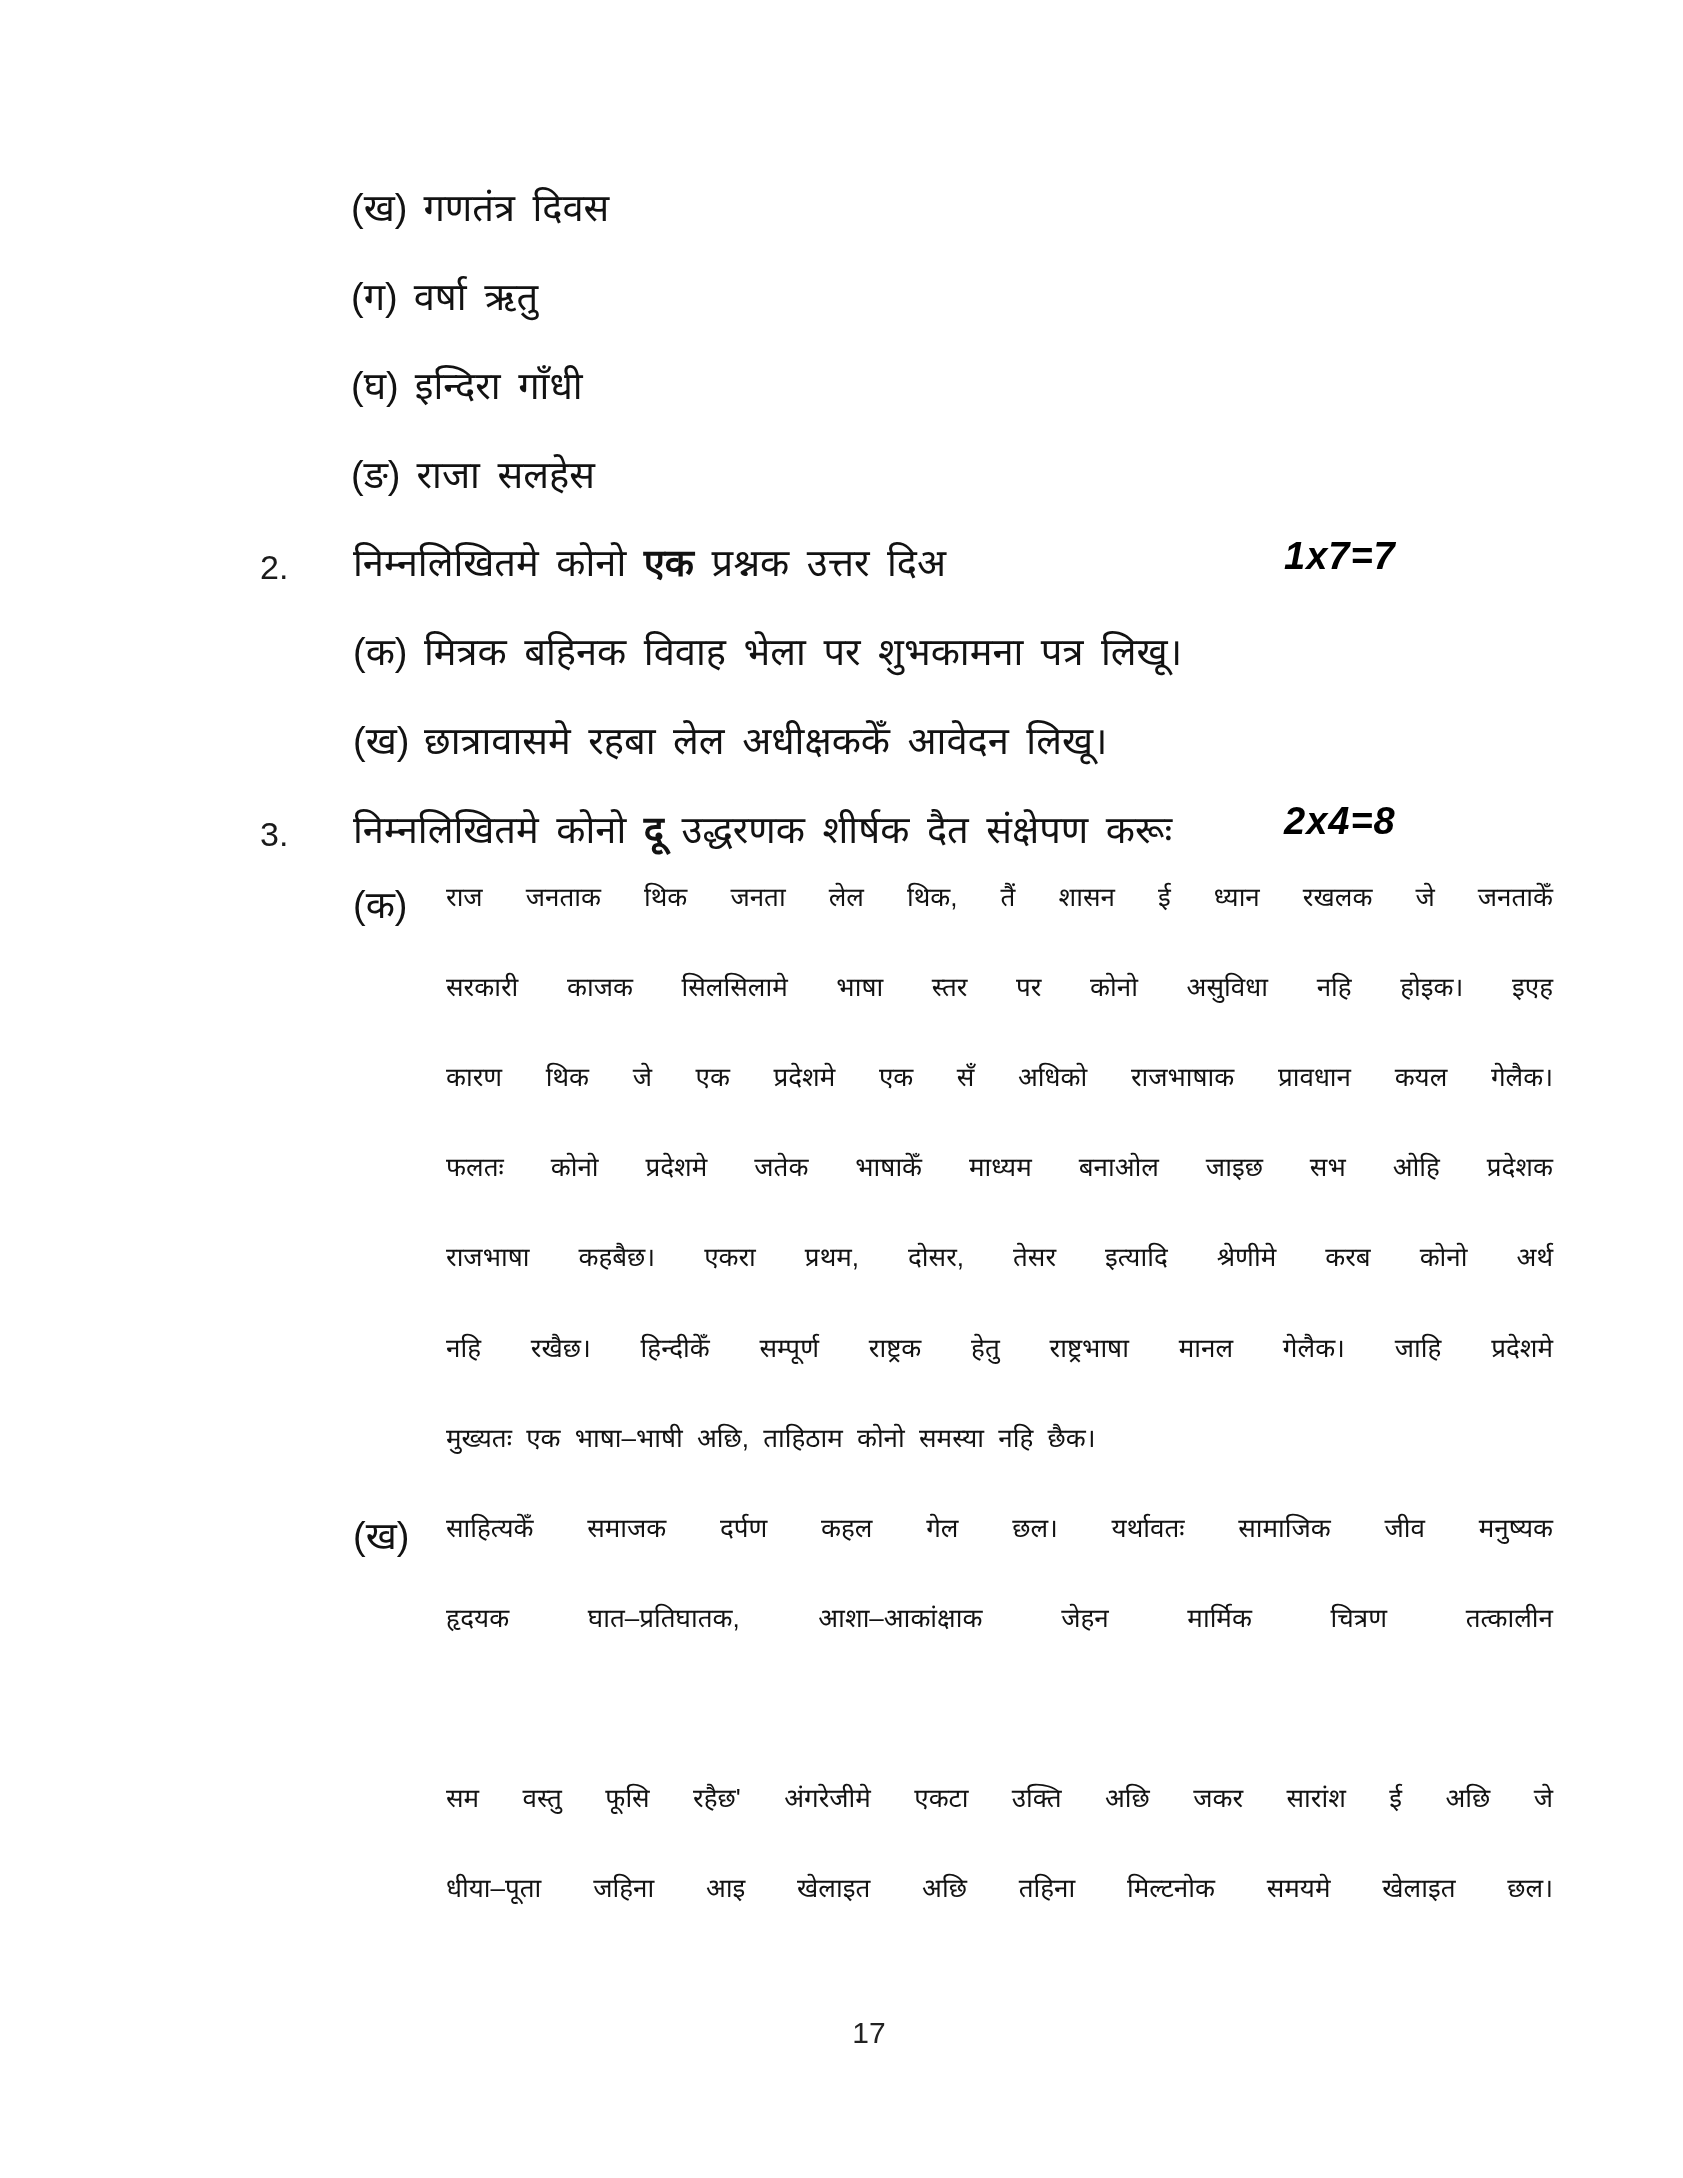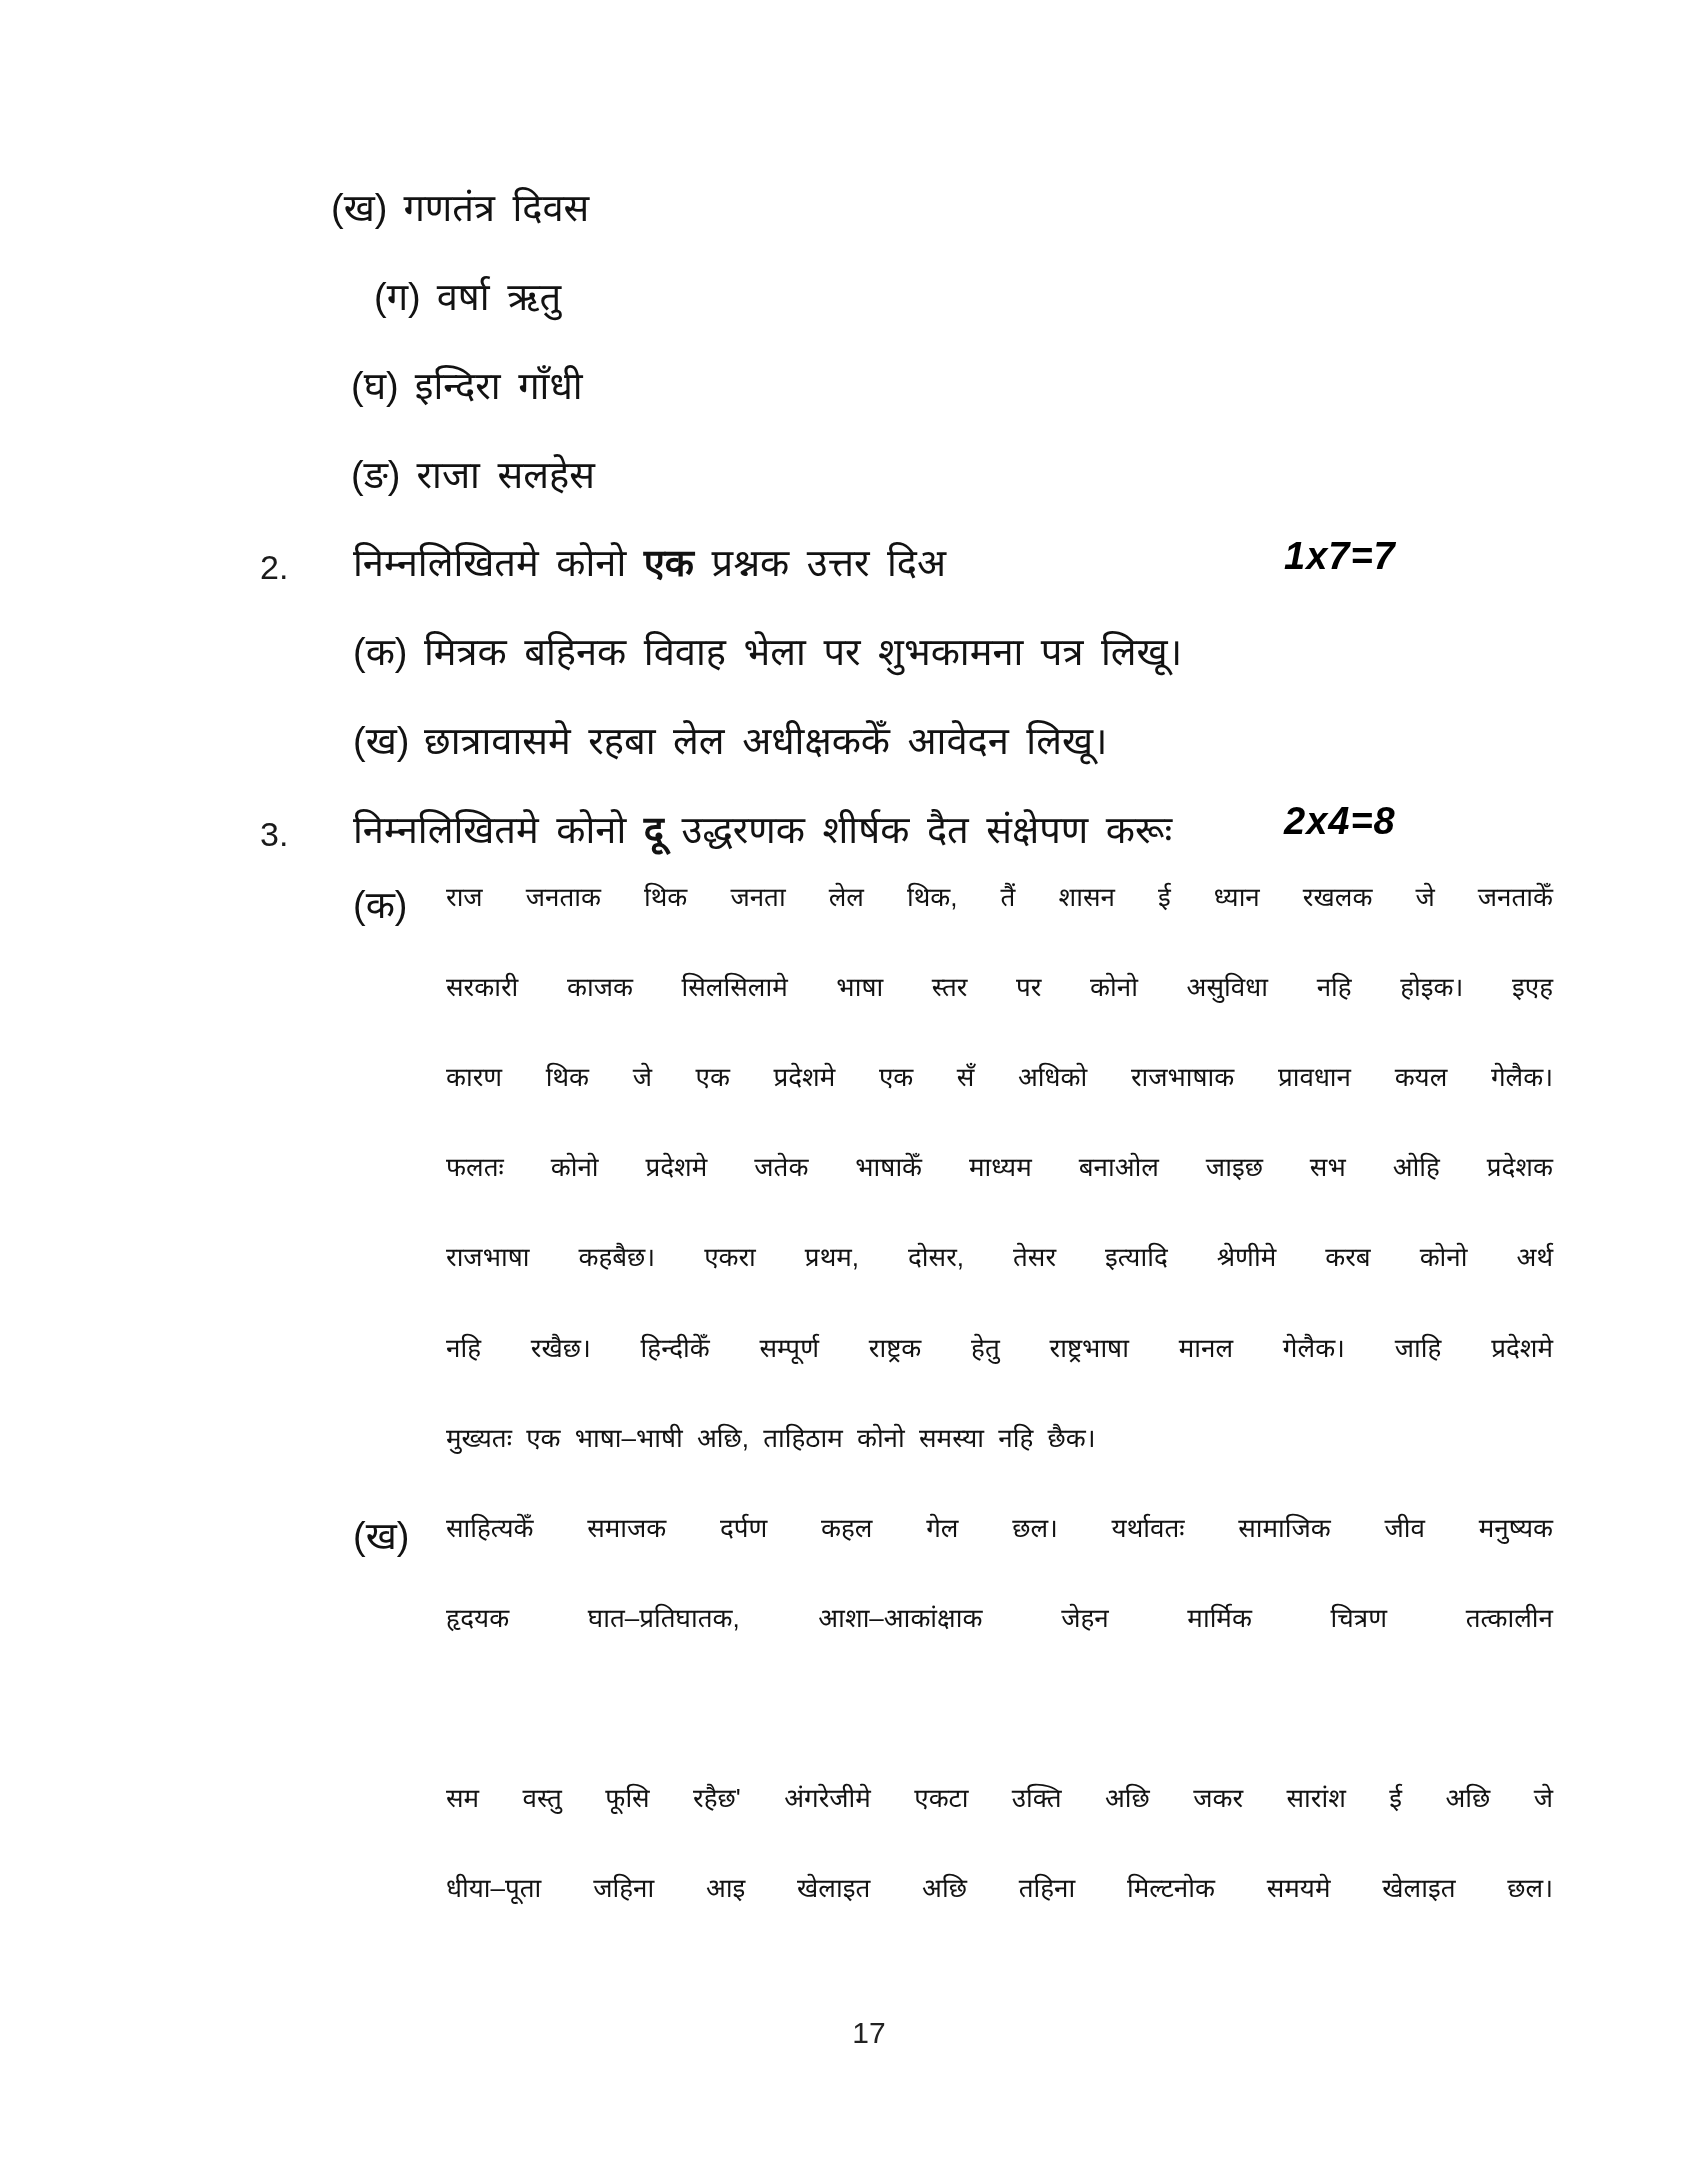--- a/index.html
+++ b/index.html
@@ -49,24 +49,24 @@
     transform: translateX(-50%);
     font-size: 30px;
     color: #222;
   }
 </style>
 </head>
 <body>
 
 <div class="page">
 
-  <div class="row dev" style="top:184px; left:331px;">
+  <div class="row dev" style="top:184px; left:351px;">
     <span class="itemlabel">(ख)</span><span>गणतंत्र दिवस</span>
   </div>
-  <div class="row dev" style="top:273px; left:351px;margin-left:23px;">
+  <div class="row dev" style="top:273px; left:351px;">
     <span class="itemlabel">(ग)</span><span>वर्षा ऋतु</span>
   </div>
   <div class="row dev" style="top:362px; left:351px;">
     <span class="itemlabel">(घ)</span><span>इन्दिरा गाँधी</span>
   </div>
   <div class="row dev" style="top:451px; left:351px;">
     <span class="itemlabel">(ङ)</span><span>राजा सलहेस</span>
   </div>
 
   <div class="qnum" style="top:545px; left:260px;">2.</div>

